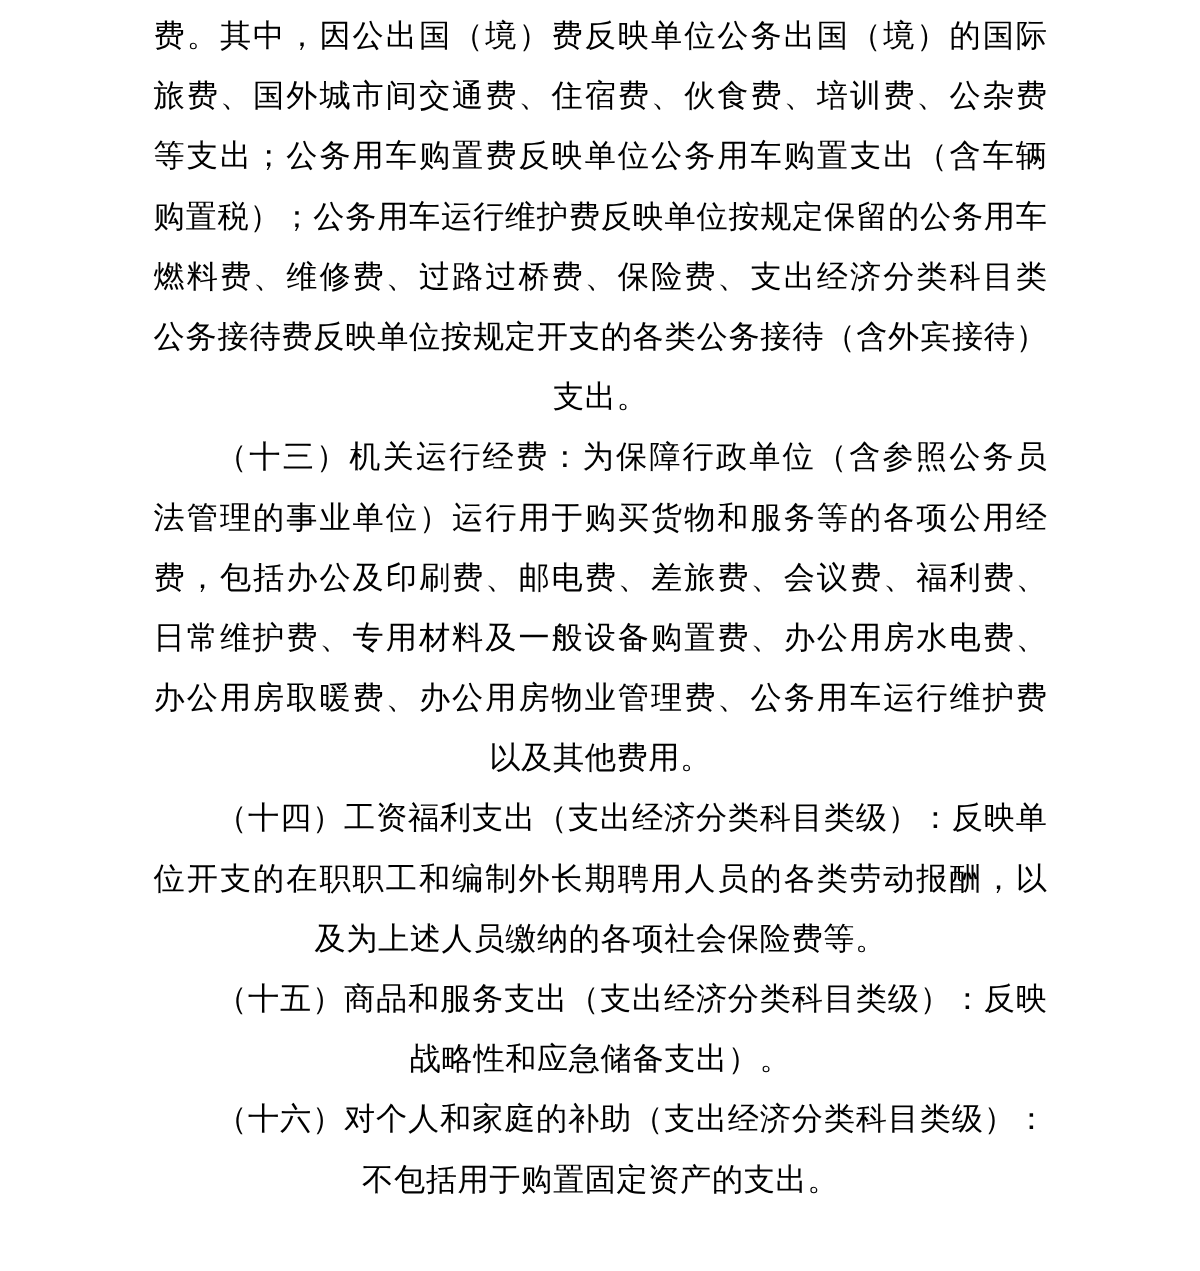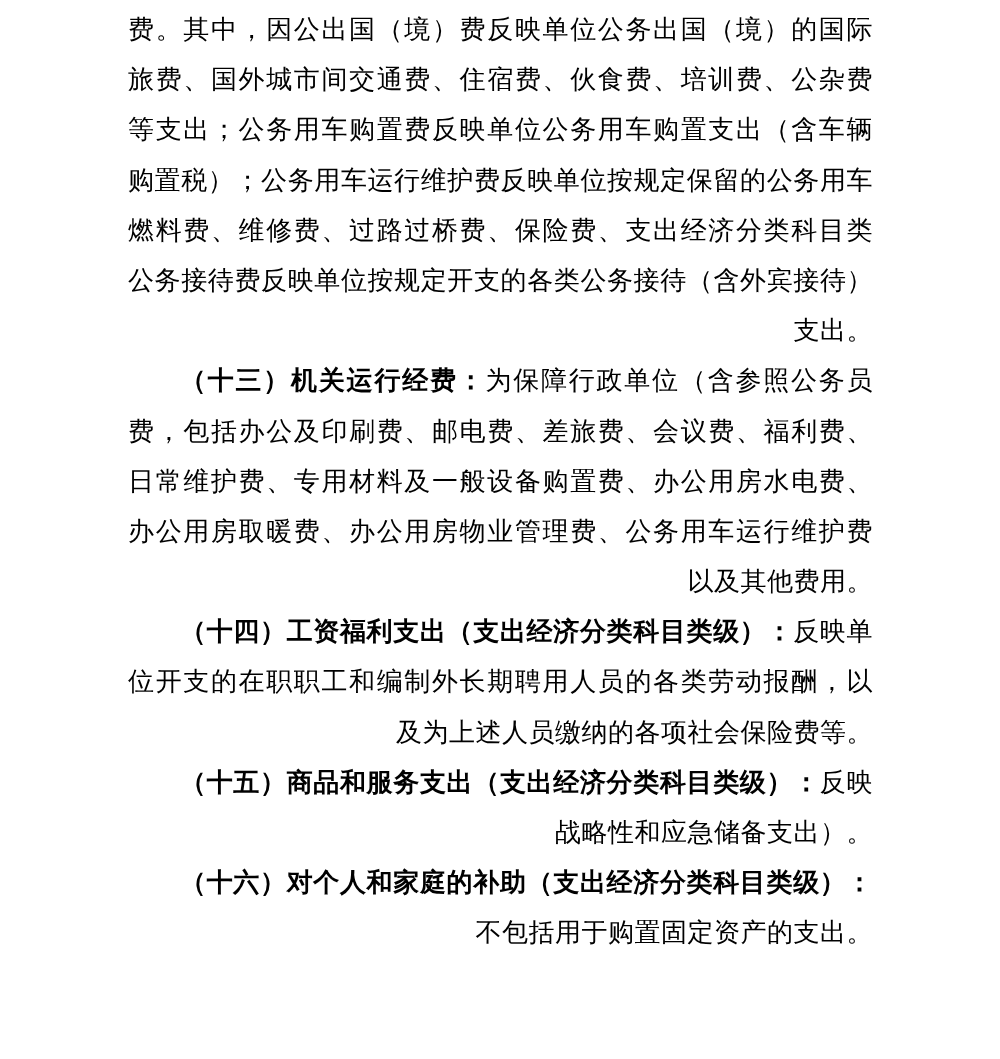--- a/index.html
+++ b/index.html
@@ -21,48 +21,49 @@
   .doc {
     width: 745px;
   }
   .line {
     height: 50.2px;
     line-height: 50.2px;
     font-size: 26px;
     letter-spacing: 0.5px;
     white-space: nowrap;
     overflow: hidden;
-    text-align: right;
+    text-align: center;
   }
   .line.justify {
     white-space: normal;
     text-align: justify;
     text-align-last: justify;
     text-justify: inter-character;
   }
   .line.indent {
     text-indent: 2em;
   }
   .seg.bold {
-    font-weight: bold;
+    font-weight: normal;
   }
 </style>
 </head>
 <body>
 
 <div class="page">
   <div class="doc">
       <div class="line justify"><span class="seg">费。其中，因公出国（境）费反映单位公务出国（境）的国际</span></div>
       <div class="line justify"><span class="seg">旅费、国外城市间交通费、住宿费、伙食费、培训费、公杂费</span></div>
       <div class="line justify"><span class="seg">等支出；公务用车购置费反映单位公务用车购置支出（含车辆</span></div>
       <div class="line justify"><span class="seg">购置税）；公务用车运行维护费反映单位按规定保留的公务用车</span></div>
       <div class="line justify"><span class="seg">燃料费、维修费、过路过桥费、保险费、支出经济分类科目类级；</span></div>
       <div class="line justify"><span class="seg">公务接待费反映单位按规定开支的各类公务接待（含外宾接待）</span></div>
       <div class="line"><span class="seg">支出。</span></div>
       <div class="line justify indent"><span class="seg bold">（十三）机关运行经费：</span><span class="seg">为保障行政单位（含参照公务员</span></div>
+      <div class="line justify"><span class="seg">法管理的事业单位）运行用于购买货物和服务等的各项公用经</span></div>
       <div class="line justify"><span class="seg">费，包括办公及印刷费、邮电费、差旅费、会议费、福利费、</span></div>
       <div class="line justify"><span class="seg">日常维护费、专用材料及一般设备购置费、办公用房水电费、</span></div>
       <div class="line justify"><span class="seg">办公用房取暖费、办公用房物业管理费、公务用车运行维护费</span></div>
       <div class="line"><span class="seg">以及其他费用。</span></div>
       <div class="line justify indent"><span class="seg bold">（十四）工资福利支出（支出经济分类科目类级）：</span><span class="seg">反映单</span></div>
       <div class="line justify"><span class="seg">位开支的在职职工和编制外长期聘用人员的各类劳动报酬，以</span></div>
       <div class="line"><span class="seg">及为上述人员缴纳的各项社会保险费等。</span></div>
       <div class="line justify indent"><span class="seg bold">（十五）商品和服务支出（支出经济分类科目类级）：</span><span class="seg">反映</span></div>
       <div class="line"><span class="seg">战略性和应急储备支出）。</span></div>
       <div class="line justify indent"><span class="seg bold">（十六）对个人和家庭的补助（支出经济分类科目类级）：</span></div>

